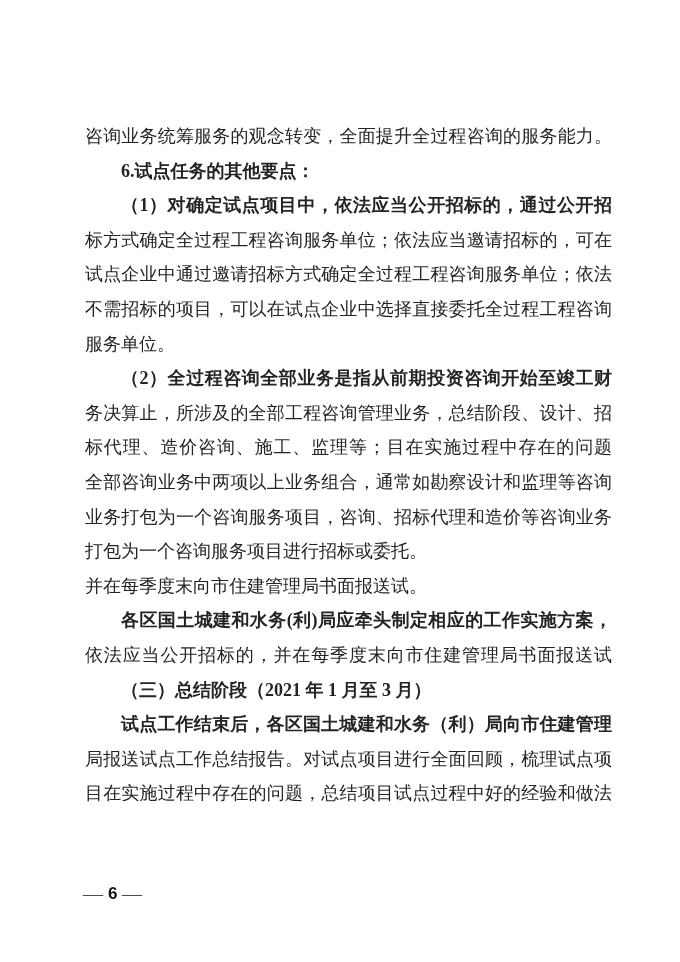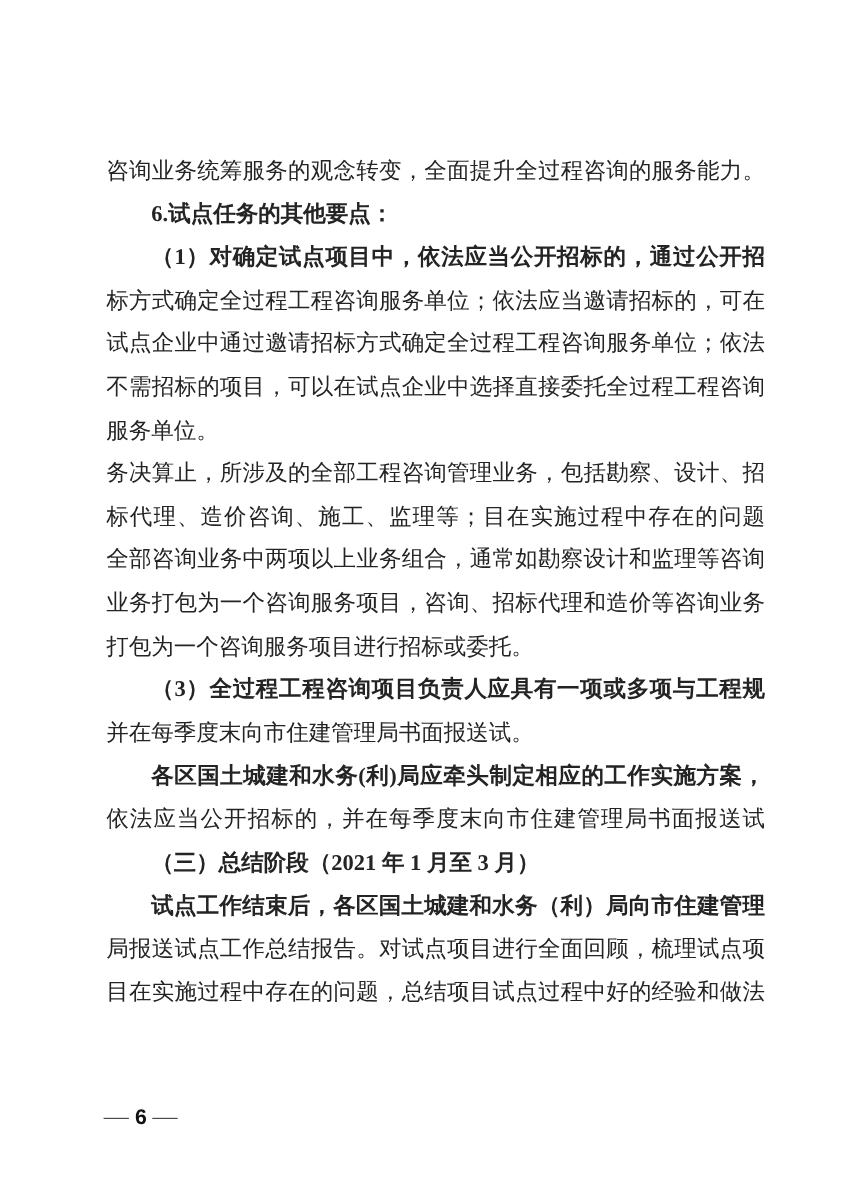--- a/index.html
+++ b/index.html
@@ -69,26 +69,26 @@
 <div class="page">
 
   <div class="text-block">
     <div class="line fill">咨询业务统筹服务的观念转变，全面提升全过程咨询的服务能力。</div>
     <div class="line indent">6.试点任务的其他要点：</div>
     <div class="line indent fill">（1）对确定试点项目中，依法应当公开招标的，通过公开招</div>
     <div class="line fill">标方式确定全过程工程咨询服务单位；依法应当邀请招标的，可在</div>
     <div class="line fill">试点企业中通过邀请招标方式确定全过程工程咨询服务单位；依法</div>
     <div class="line fill">不需招标的项目，可以在试点企业中选择直接委托全过程工程咨询</div>
     <div class="line">服务单位。</div>
-    <div class="line fill">务决算止，所涉及的全部工程咨询管理业务，包括勘察、设计、招</div>
+    <div class="line indent fill">（2）全过程咨询全部业务是指从前期投资咨询开始至竣工财</div>
+    <div class="line fill">务决算止，所涉及的全部工程咨询管理业务，总结阶段、设计、招</div>
     <div class="line fill">标代理、造价咨询、施工、监理等；目在实施过程中存在的问题</div>
     <div class="line fill">全部咨询业务中两项以上业务组合，通常如勘察设计和监理等咨询</div>
     <div class="line fill">业务打包为一个咨询服务项目，咨询、招标代理和造价等咨询业务</div>
     <div class="line">打包为一个咨询服务项目进行招标或委托。</div>
-    <div class="line indent fill">（3）全过程工程咨询项目负责人应具有一项或多项与工程规</div>
     <div class="line">并在每季度末向市住建管理局书面报送试。</div>
     <div class="line indent fill">各区国土城建和水务(利)局应牵头制定相应的工作实施方案，</div>
     <div class="line fill">依法应当公开招标的，并在每季度末向市住建管理局书面报送试</div>
     <div class="line indent">（三）总结阶段（2021 年 1 月至 3 月）</div>
     <div class="line indent fill">试点工作结束后，各区国土城建和水务（利）局向市住建管理</div>
     <div class="line fill">局报送试点工作总结报告。对试点项目进行全面回顾，梳理试点项</div>
     <div class="line fill">目在实施过程中存在的问题，总结项目试点过程中好的经验和做法</div>
   </div>
 
   <div class="footer">

